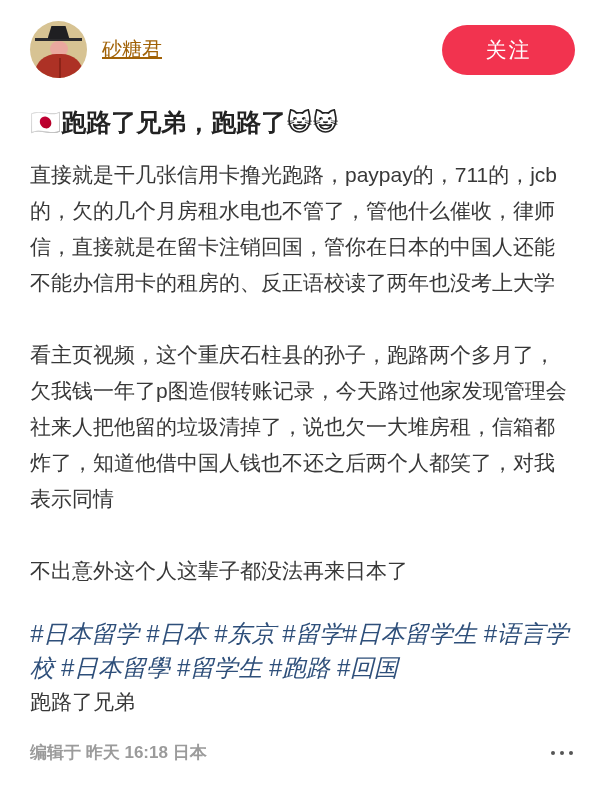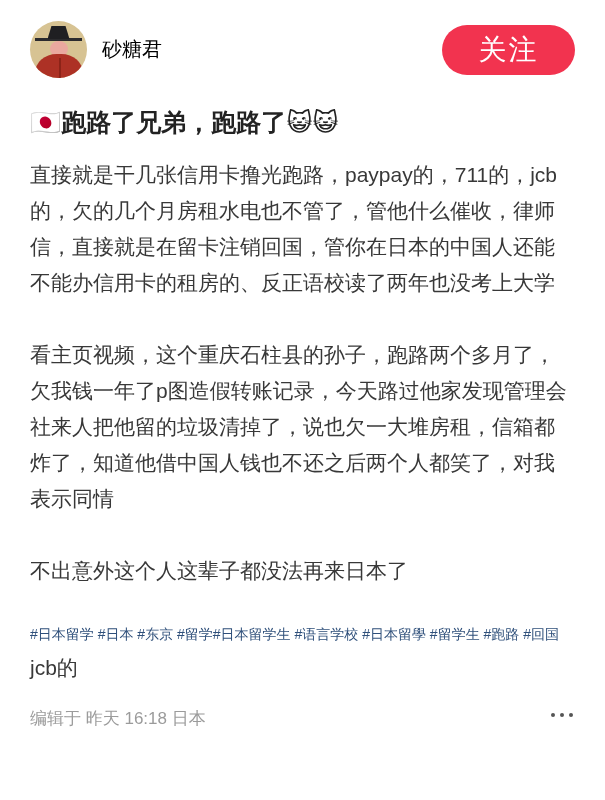--- a/index.html
+++ b/index.html
@@ -61,31 +61,32 @@
   }
   .avatar .robe::after {
     content: "";
     position: absolute; top: 4px; left: 50%;
     width: 2px; height: 22px;
     background: #8c2318;
   }
   .username {
     margin-left: 15px;
     font-size: 20px;
-    color: #000000;
+    color: #a16207;
     cursor: pointer;
+    text-decoration: underline;
   }
   .follow-btn {
     margin-left: auto;
     width: 133px; height: 50px;
     border: none;
     border-radius: 25px;
     background: var(--accent-red);
     color: #ffffff;
-    font-size: 28px;
+    font-size: 21px;
     font-family: inherit;
     letter-spacing: 2px;
     display: flex;
     align-items: center;
     justify-content: center;
     cursor: pointer;
     text-align: right;
   }
 
   
@@ -98,37 +99,40 @@
   }
   .body-text { margin-top: 18px; }
   .body-text p {
     margin: 0 0 36px 0;
     font-size: 21px;
     line-height: 36px;
     color: var(--body-text);
   }
   .body-text p:last-child { margin-bottom: 28px; }
   .hashtags {
-    font-size: 14px;
+    font-size: 24px;
     line-height: 34px;
     color: var(--hashtag-blue);
     cursor: pointer;
+    font-style: italic;
   }
   .trailing {
     font-size: 21px;
     line-height: 34px;
     color: var(--body-text);
   }
 
   
   .footer {
     display: flex;
+    align-items: center;
     margin-top: 22px;
     font-size: 17px;
     color: var(--muted-gray);
+    font-weight: bold;
   }
   .more-icon {
     margin-left: auto;
     display: flex;
     gap: 5px;
     padding: 6px 2px;
     cursor: pointer;
   }
   .more-icon i {
     width: 4px; height: 4px;
@@ -156,21 +160,21 @@
   <h1 class="title">🇯🇵跑路了兄弟，跑路了😺😺</h1>
 
   <div class="body-text">
     <p>直接就是干几张信用卡撸光跑路，paypay的，711的，jcb的，欠的几个月房租水电也不管了，管他什么催收，律师信，直接就是在留卡注销回国，管你在日本的中国人还能不能办信用卡的租房的、反正语校读了两年也没考上大学</p>
     <p>看主页视频，这个重庆石柱县的孙子，跑路两个多月了，欠我钱一年了p图造假转账记录，今天路过他家发现管理会社来人把他留的垃圾清掉了，说也欠一大堆房租，信箱都炸了，知道他借中国人钱也不还之后两个人都笑了，对我表示同情</p>
     <p>不出意外这个人这辈子都没法再来日本了</p>
   </div>
 
   <div class="hashtags">#日本留学 #日本 #东京 #留学#日本留学生 #语言学校 #日本留學 #留学生 #跑路 #回国</div>
 
-  <div class="trailing">jcb的</div>
+  <div class="trailing">跑路了兄弟</div>
 
   <div class="footer">
     <span>编辑于 昨天 16:18 日本</span>
     <span class="more-icon">
       <i></i>
         <i></i>
         <i></i>
     </span>
   </div>
 

